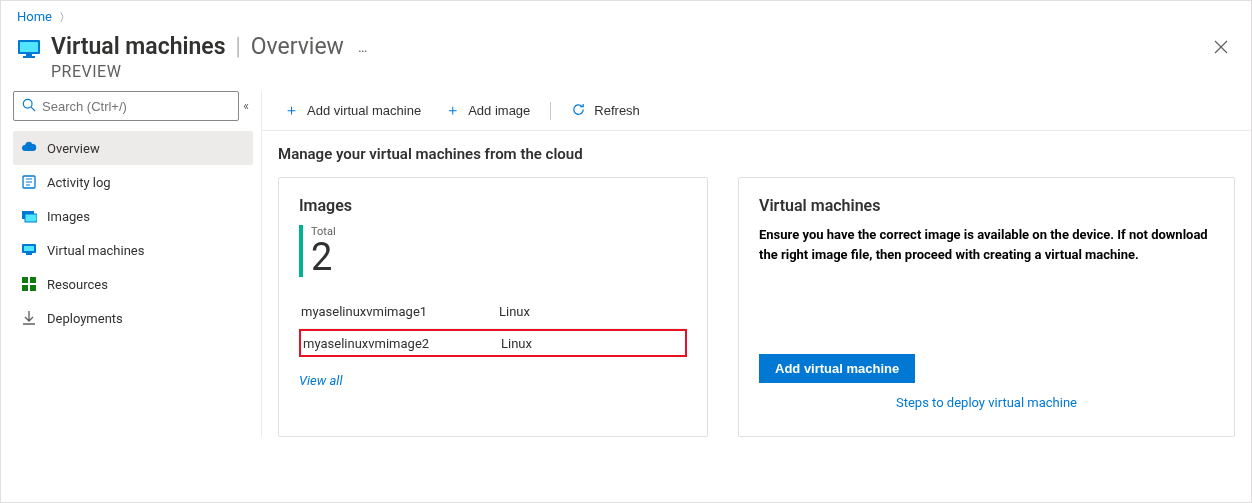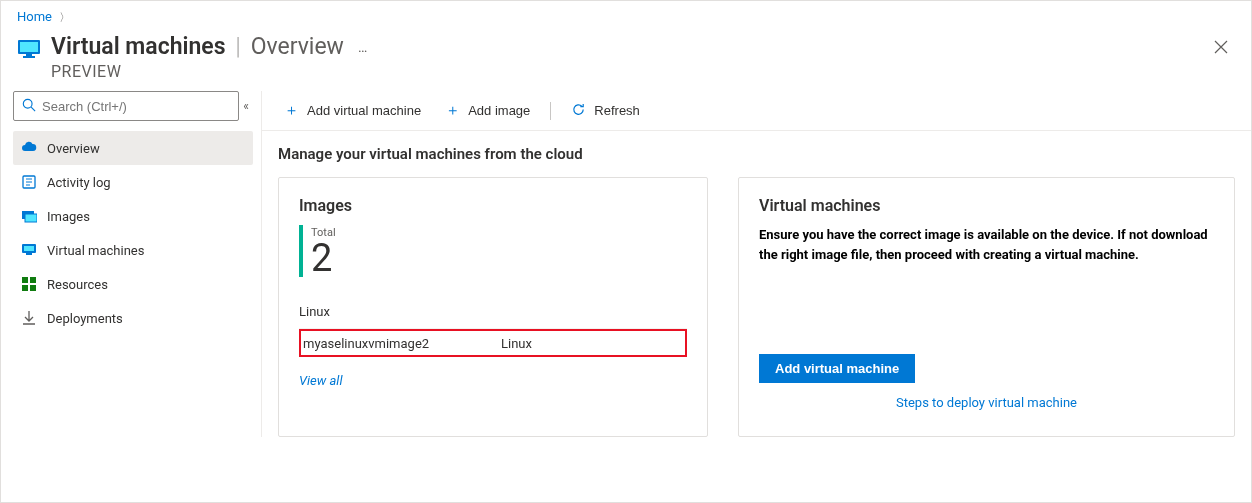--- a/index.html
+++ b/index.html
@@ -87,21 +87,21 @@
   .content-head { font-size:15px; font-weight:600; padding: 14px 16px 14px 16px;}
   .cards-row { display:flex; gap:30px; padding: 0 16px;}
   .card {
     border:1px solid #e1dfdd; border-radius:2px;
     padding: 18px 20px 18px 20px;
     flex:1;
     min-height: 260px;
   }
   .card-images { flex-basis: 430px; flex-grow:0; }
   .card-title { font-size:16px; font-weight:600; margin-bottom:10px;}
-  .kpi { display:flex; align-items:center; margin-bottom:18px;}
+  .kpi { display:flex; align-items:flex-start; margin-bottom:18px;}
   .kpi-bar { width:4px; height:52px; background:#00b294; margin-right:8px;}
   .kpi-label { font-size:11px; color:#605e5c;}
   .kpi-num { font-size:38px; font-weight:400; line-height:1; color:#323130;}
   .img-table { width: 100%;}
   .img-row { display:flex; height:34px; align-items:center;
     border-bottom:1px solid #f3f2f1; font-size:13px;}
   .img-row.highlight { border:2px solid #e81123; height:28px;}
   .img-cell-name { flex:0 0 200px; padding-left:2px;}
   .img-cell-os { flex:1; }
   .view-all { margin-top:16px; color:#0078d4; font-size:13px; cursor:pointer;font-style:italic;}
@@ -250,20 +250,21 @@
         <div class="card-title">Images</div>
         <div class="kpi">
           <div class="kpi-bar"></div>
           <div>
             <div class="kpi-label">Total</div>
             <div class="kpi-num">2</div>
           </div>
         </div>
         <div class="img-table" id="img-table">
             <div class="img-row">
+              <div class="img-cell-name">myaselinuxvmimage1</div>
               <div class="img-cell-os">Linux</div>
             </div>
             <div class="img-row highlight">
               <div class="img-cell-name">myaselinuxvmimage2</div>
               <div class="img-cell-os">Linux</div>
             </div>
           </div>
         <div class="view-all">View all</div>
       </div>
 

